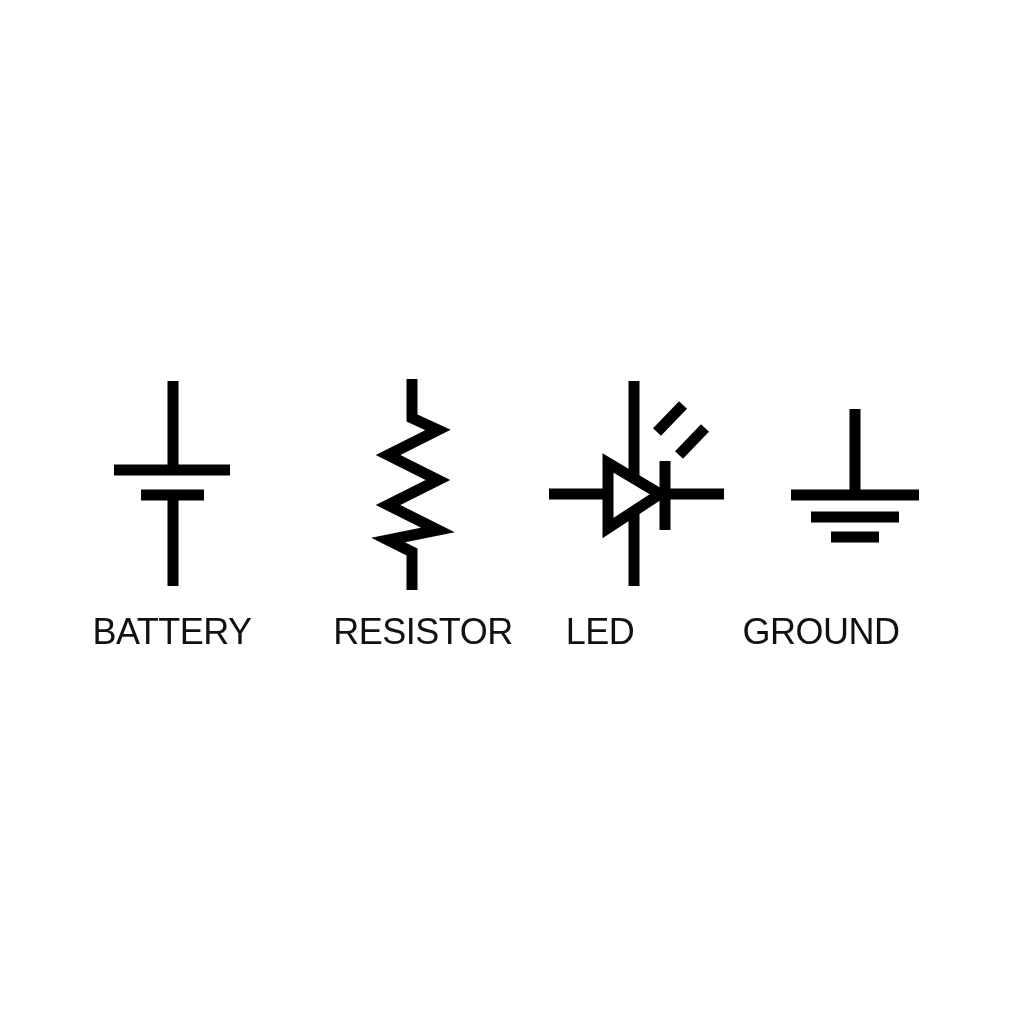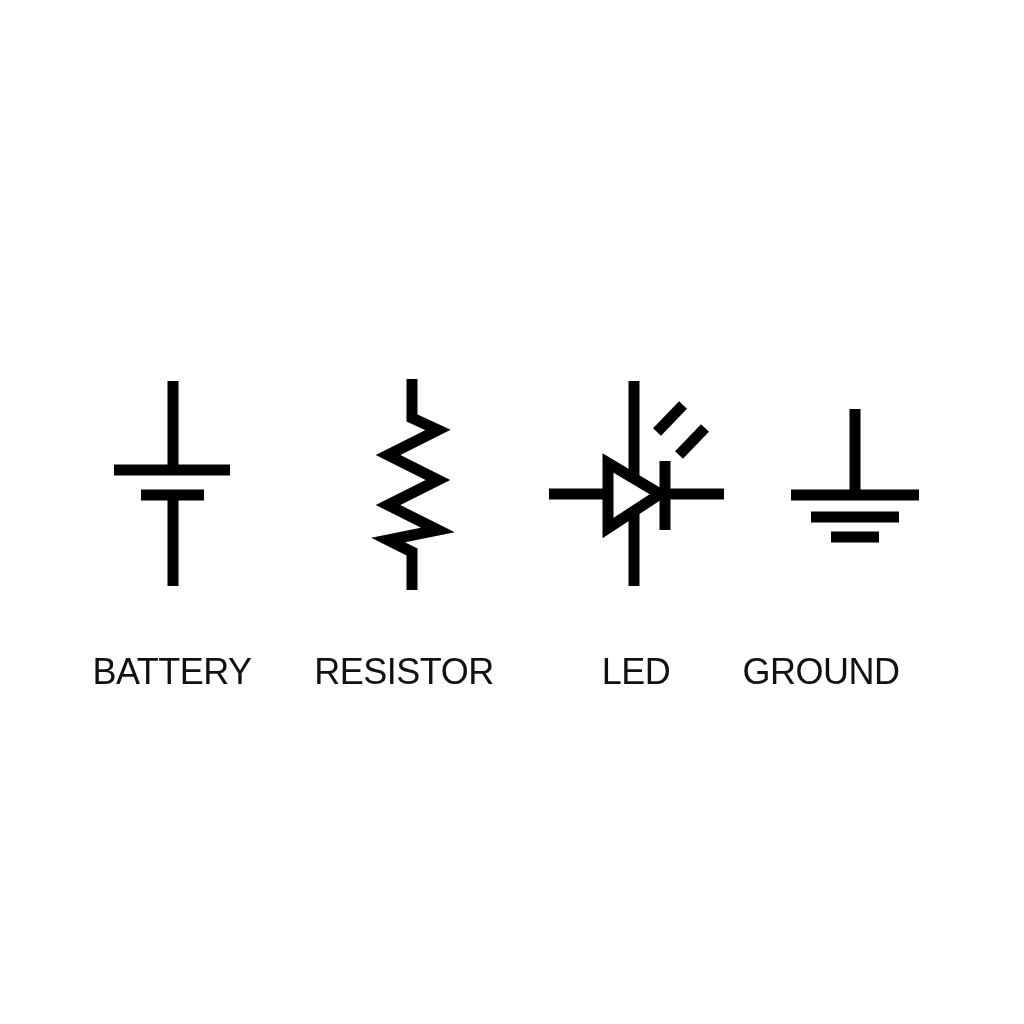--- a/index.html
+++ b/index.html
@@ -39,21 +39,20 @@
       position: absolute;
       top: 608px;
       height: 48px;
       line-height: 48px;
       font-size: 36px;
       color: #111111;
       text-align: center;
       letter-spacing: -0.5px;
       transform: translateX(-50%);
       white-space: nowrap;
-      margin-top: 40px;
     }
   </style>
 </head>
 <body>
 
 <svg id="diagram" viewBox="0 0 1024 1024" width="1024" height="1024" xmlns="http://www.w3.org/2000/svg">
 
   <g class="sym">
     <line x1="173" y1="381" x2="173" y2="470"></line>
     <line x1="114" y1="470" x2="230" y2="470"></line>
@@ -78,15 +77,15 @@
 
   <g class="sym">
     <line x1="855" y1="409" x2="855" y2="495"></line>
     <line x1="791" y1="495" x2="919" y2="495"></line>
     <line x1="811" y1="517" x2="899" y2="517"></line>
     <line x1="831" y1="537" x2="879" y2="537"></line>
   </g>
 </svg>
 
 <div class="label" style="left:172px;">BATTERY</div>
-<div class="label" style="left:404px;">RESISTOR</div>
-<div class="label" style="left:636px;">LED</div>
+<div class="label" style="left:423px;">RESISTOR</div>
+<div class="label" style="left:600px;">LED</div>
 <div class="label" style="left:821px;">GROUND</div>
 
 </body></html>

